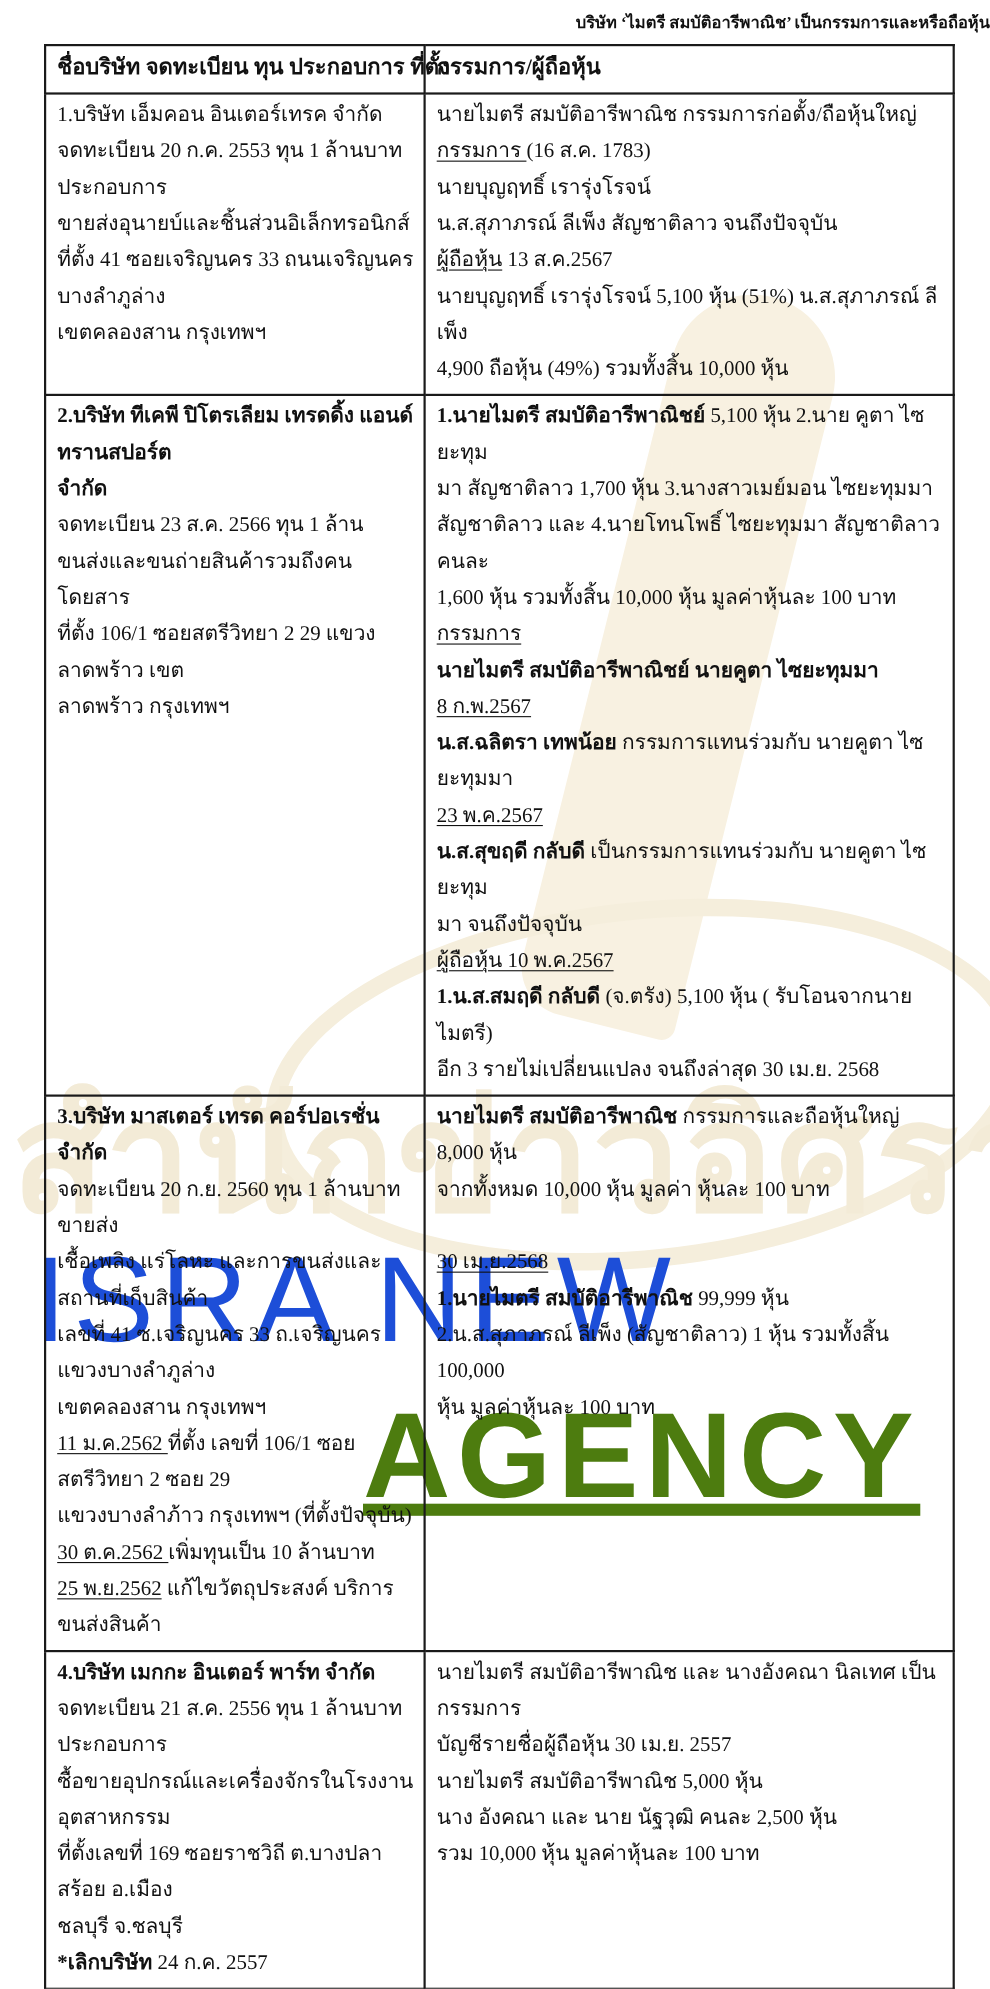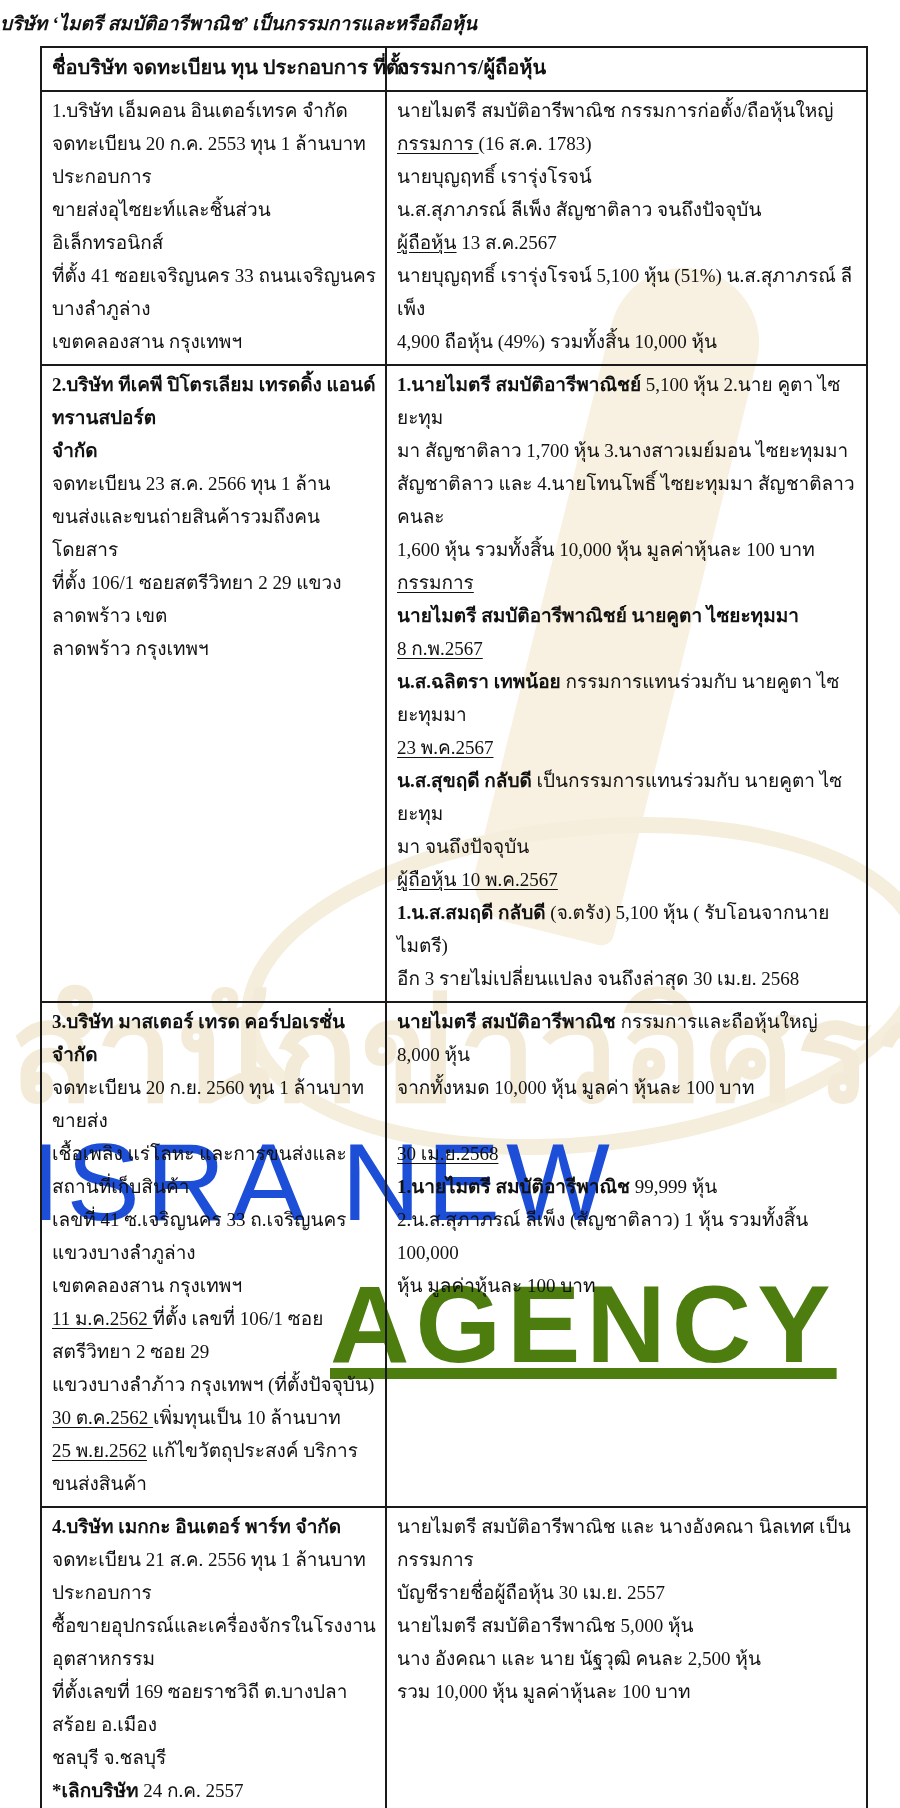--- a/index.html
+++ b/index.html
@@ -33,22 +33,22 @@
   }
   .wm-en2{
     left:330px;top:1260px;width:560px;
     font-size:110px;font-weight:bold;color:#4d7c0f;
     font-family:"Liberation Sans","DejaVu Sans",sans-serif;
     letter-spacing:6px;white-space:nowrap;text-decoration:underline;
   }
   
   .page{position:relative;z-index:1;}
   .title{
-    text-align:left;font-weight:bold;font-size:19px;
-    padding-top:8px;margin-bottom:8px;font-style:italic;
+    text-align:right;font-weight:bold;font-size:15px;
+    padding-top:8px;margin-bottom:8px;
   }
   table.doc{
     border-collapse:collapse;table-layout:fixed;
     margin-left:40px;width:826px;background:transparent;
   }
   table.doc th, table.doc td{
     border:2px solid #1a1a1a;vertical-align:top;
     padding:2px 8px 6px 10px;background:transparent;
   }
   col.c-left{width:345px;}
@@ -85,21 +85,21 @@
       <tr>
         <th>ชื่อบริษัท  จดทะเบียน ทุน ประกอบการ ที่ตั้ง</th>
         <th>กรรมการ/ผู้ถือหุ้น</th>
       </tr>
     </thead>
     <tbody>
         <tr>
           <td>
             <div class="line"><span>1.บริษัท เอ็มคอน อินเตอร์เทรค จำกัด</span></div>
             <div class="line"><span>จดทะเบียน 20 ก.ค. 2553 ทุน 1 ล้านบาทประกอบการ</span></div>
-            <div class="line"><span>ขายส่งอุไซยะท์และชิ้นส่วนอิเล็กทรอนิกส์</span></div>
+            <div class="line"><span>ขายส่งอุนายบ์และชิ้นส่วนอิเล็กทรอนิกส์</span></div>
             <div class="line"><span>ที่ตั้ง 41 ซอยเจริญนคร 33 ถนนเจริญนคร บางลำภูล่าง</span></div>
             <div class="line"><span>เขตคลองสาน กรุงเทพฯ</span></div>
           </td>
           <td>
             <div class="line"><span>นายไมตรี สมบัติอารีพาณิช กรรมการก่อตั้ง/ถือหุ้นใหญ่</span></div>
             <div class="line"><span class="u"> กรรมการ </span><span>(16  ส.ค. 1783)</span></div>
             <div class="line"><span>นายบุญฤทธิ์ เรารุ่งโรจน์</span></div>
             <div class="line"><span>น.ส.สุภาภรณ์ ลีเพ็ง สัญชาติลาว จนถึงปัจจุบัน</span></div>
             <div class="line"><span class="u">ผู้ถือหุ้น</span><span>  13 ส.ค.2567</span></div>
             <div class="line"><span>นายบุญฤทธิ์ เรารุ่งโรจน์ 5,100 หุ้น   (51%)  น.ส.สุภาภรณ์ ลีเพ็ง</span></div>

